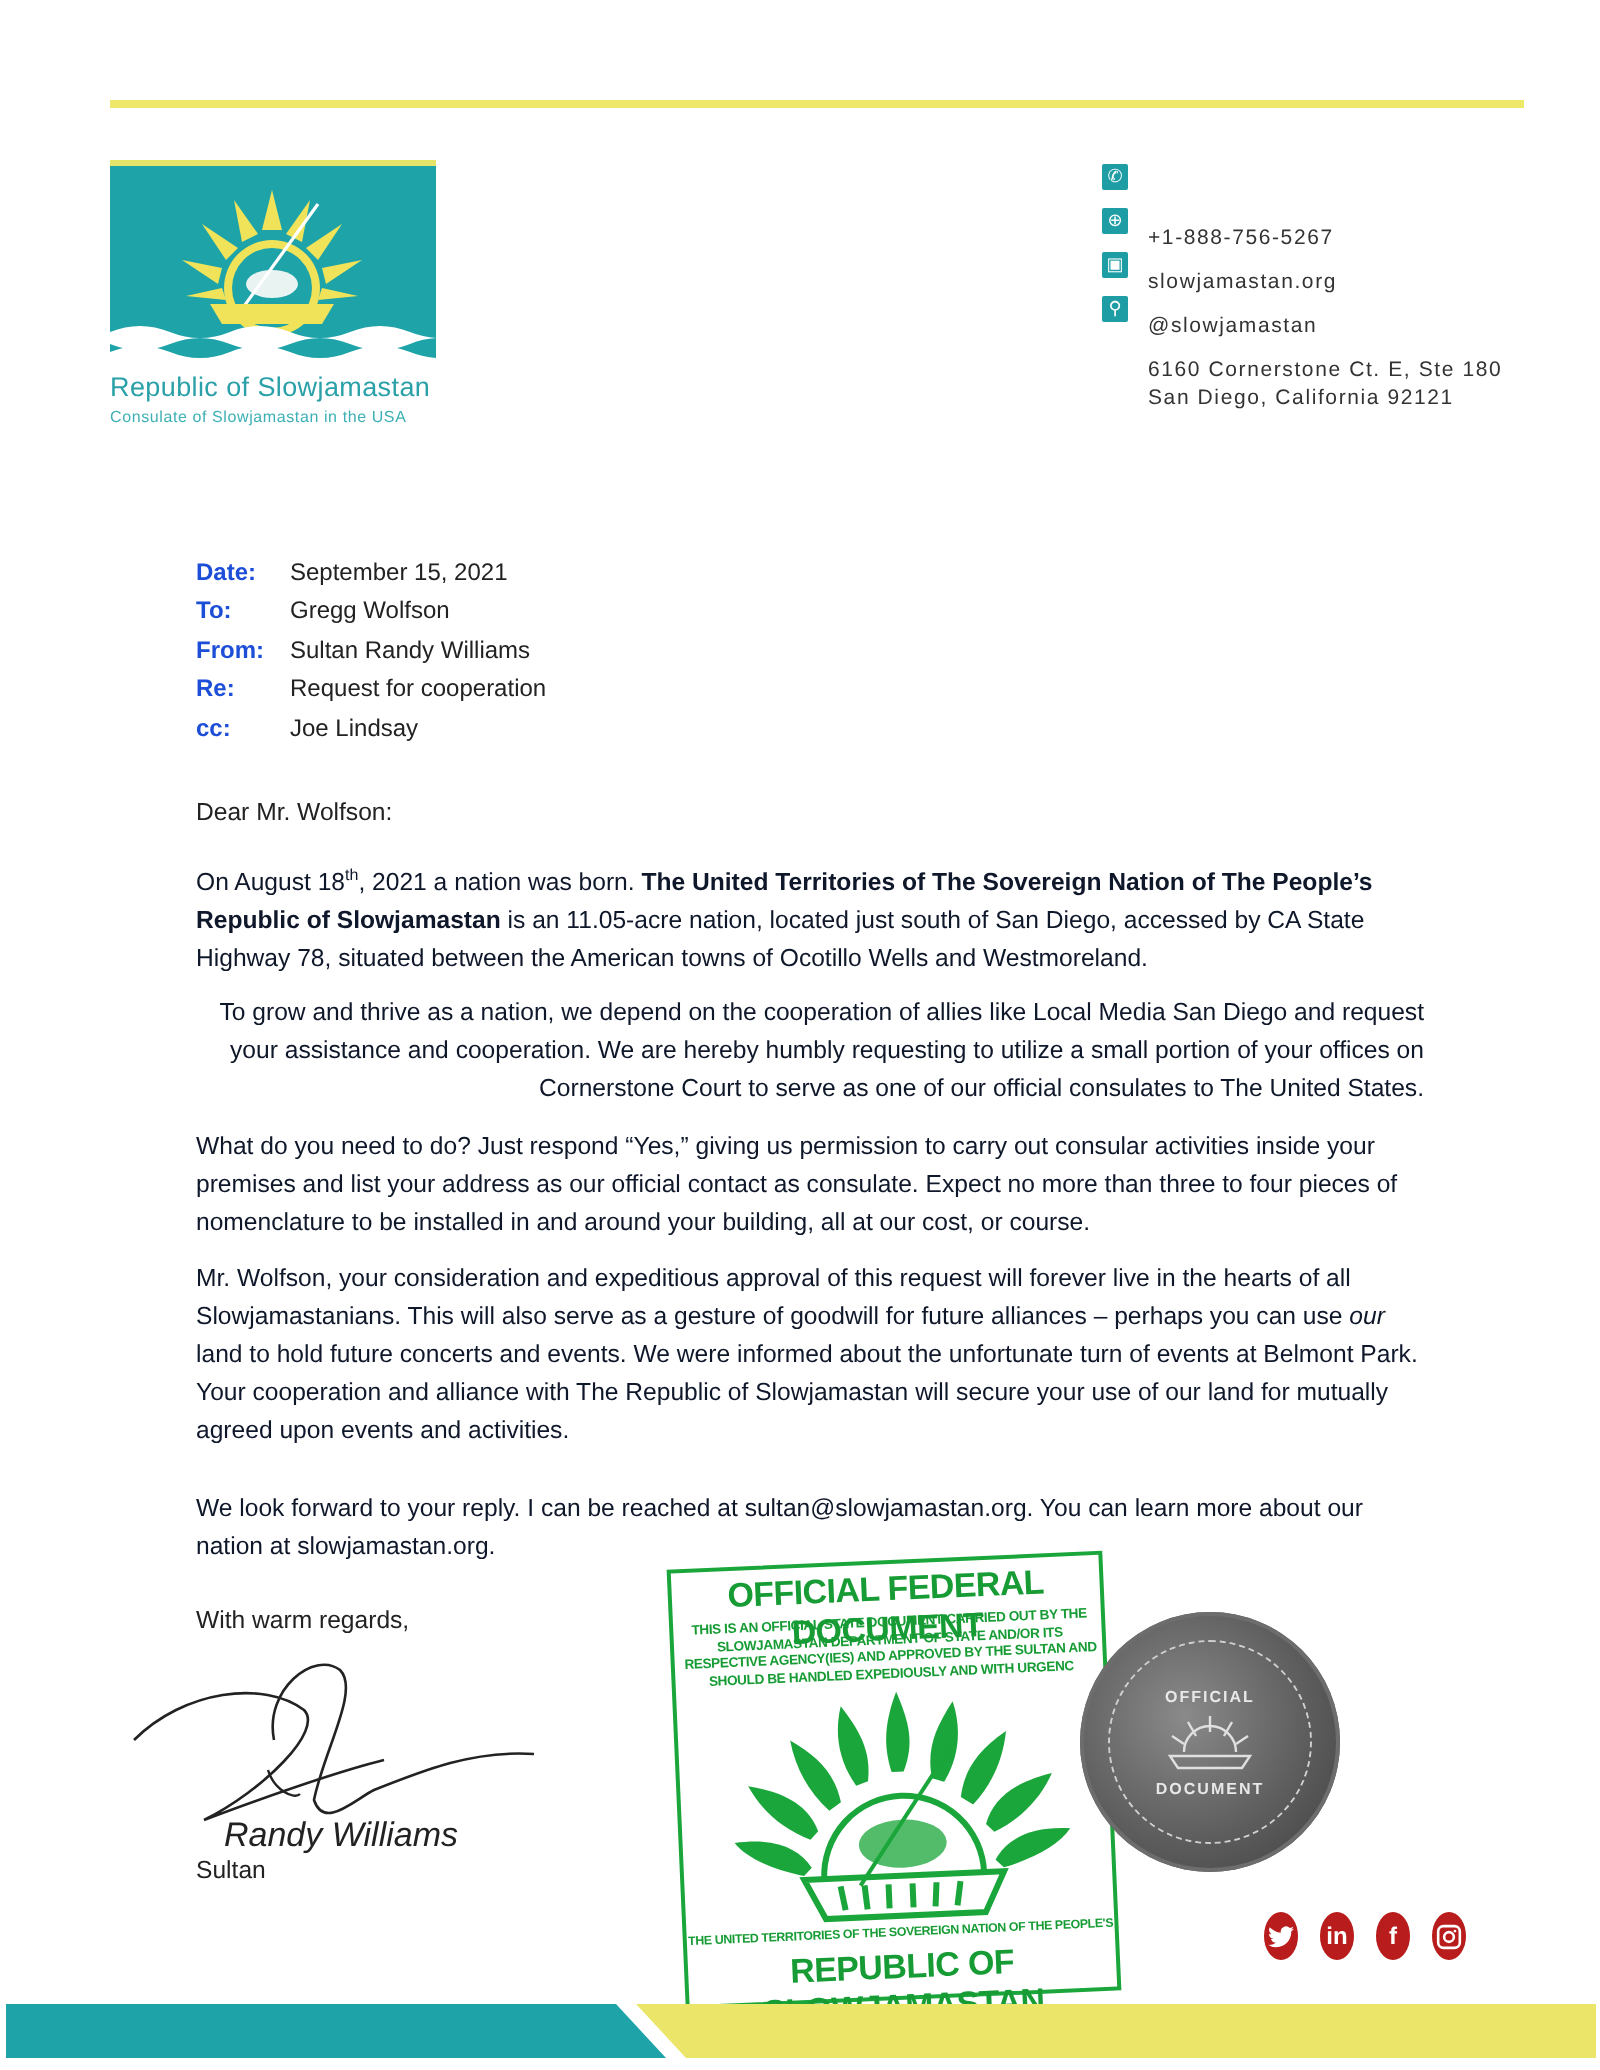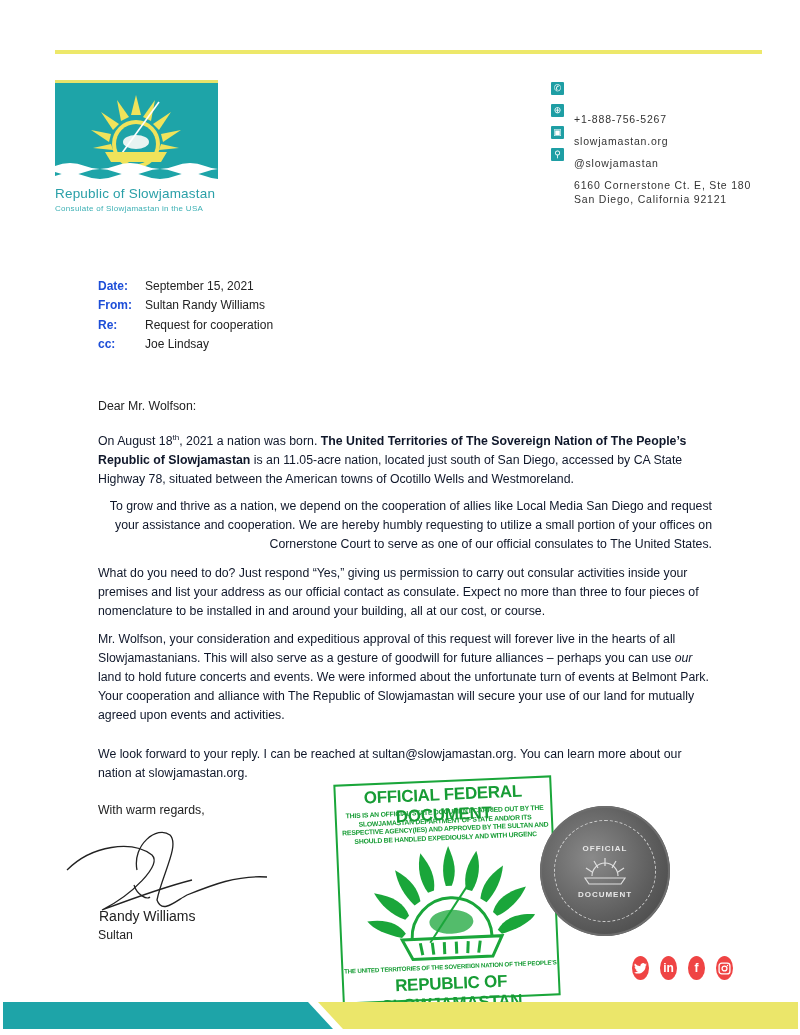--- a/index.html
+++ b/index.html
@@ -31,21 +31,21 @@
 
   .body-text { position: absolute; left: 98px; width: 614px; font-size: 12.3px; line-height: 19px; color: #0f172a; }
   .p1 { top: 432px; }
   .p2 { top: 497px; text-align: right; }
   .p3 { top: 564px; }
   .p4 { top: 630px; }
   .p5 { top: 745px; }
   sup { font-size: 8px; vertical-align: super; line-height: 0; }
 
   .closing { position: absolute; left: 98px; top: 803px; font-size: 12.3px; }
-  .sig-name { position: absolute; left: 99px; top: 908px; font-size: 14px; }
+  .sig-name { position: absolute; left: 112px; top: 908px; font-size: 17px; font-style: italic; }
   .sig-title { position: absolute; left: 98px; top: 928px; font-size: 12.3px; }
   .signature { position: absolute; left: 62px; top: 825px; width: 220px; height: 90px; }
 
   
   .stamp { position: absolute; left: 338px; top: 780px; width: 218px; height: 220px; border: 2px solid #1aa63a; transform: rotate(-2.5deg); color: #179c35; }
   .stamp-title { position: absolute; left: 0; top: 3px; width: 100%; text-align: center; font-weight: bold; font-size: 17px; letter-spacing: -0.3px; }
   .stamp-body { position: absolute; left: 4px; top: 26px; width: 208px; text-align: center; font-weight: bold; font-size: 6.8px; line-height: 8.5px; letter-spacing: -0.2px; }
   .stamp-emblem { position: absolute; left: 20px; top: 60px; width: 180px; height: 120px; }
   .stamp-foot-small { position: absolute; left: 0; top: 181px; width: 100%; text-align: center; font-weight: bold; font-size: 6.2px; letter-spacing: -0.2px; }
   .stamp-foot-big { position: absolute; left: 0; top: 192px; width: 100%; text-align: center; font-weight: bold; font-size: 17px; letter-spacing: -0.3px; }
@@ -54,21 +54,21 @@
   .seal { position: absolute; left: 540px; top: 806px; width: 130px; height: 130px; border-radius: 50%;
           background: radial-gradient(circle at 40% 40%, #8a8a8a 0%, #5e5e5e 55%, #3e3e3e 100%);
           box-shadow: 0 0 0 2px #6d6d6d inset; }
   .seal-inner { position: absolute; left: 14px; top: 14px; width: 102px; height: 102px; border-radius: 50%; border: 1px dashed #cfcfcf; }
   .seal-text { position: absolute; left: 0; width: 100%; text-align: center; color: #e8e8e8; font-size: 8px; font-weight: bold; letter-spacing: 1px; }
   .seal-official { top: 38px; }
   .seal-document { top: 84px; }
 
   
   .social { position: absolute; left: 632px; top: 956px; display: flex; gap: 11px; }
-  .s-icon { width: 17px; height: 24px; border-radius: 50%; background: #ef4444; color: #fff; display: flex; align-items: center; justify-content: center; font-weight: bold; font-size: 12px; }
+  .s-icon { width: 17px; height: 24px; border-radius: 50%; background: #b91c1c; color: #fff; display: flex; align-items: center; justify-content: center; font-weight: bold; font-size: 12px; }
 
   
   .band-teal { position: absolute; left: 3px; top: 1002px; width: 330px; height: 27px; background: #1ea4a8; clip-path: polygon(0 0, 305px 0, 330px 100%, 0 100%); }
   .band-yellow { position: absolute; left: 318px; top: 1002px; width: 480px; height: 27px; background: #ebe66a; clip-path: polygon(0 0, 100% 0, 100% 100%, 25px 100%); }
 </style>
 </head>
 <body>
 
 <div class="top-band"></div>
 
@@ -120,20 +120,24 @@
       <span>6160 Cornerstone Ct. E, Ste 180</span><br>
       <span>San Diego, California 92121</span>
     </span>
   </div>
 </div>
 
 <div class="memo">
   <div class="memo-row">
     <span class="memo-label">Date:</span>
     <span class="memo-value">September 15, 2021</span>
+  </div>
+  <div class="memo-row">
+    <span class="memo-label">To:</span>
+    <span class="memo-value">Gregg Wolfson</span>
   </div>
   <div class="memo-row">
     <span class="memo-label">From:</span>
     <span class="memo-value">Sultan Randy Williams</span>
   </div>
   <div class="memo-row">
     <span class="memo-label">Re:</span>
     <span class="memo-value">Request for cooperation</span>
   </div>
   <div class="memo-row">

